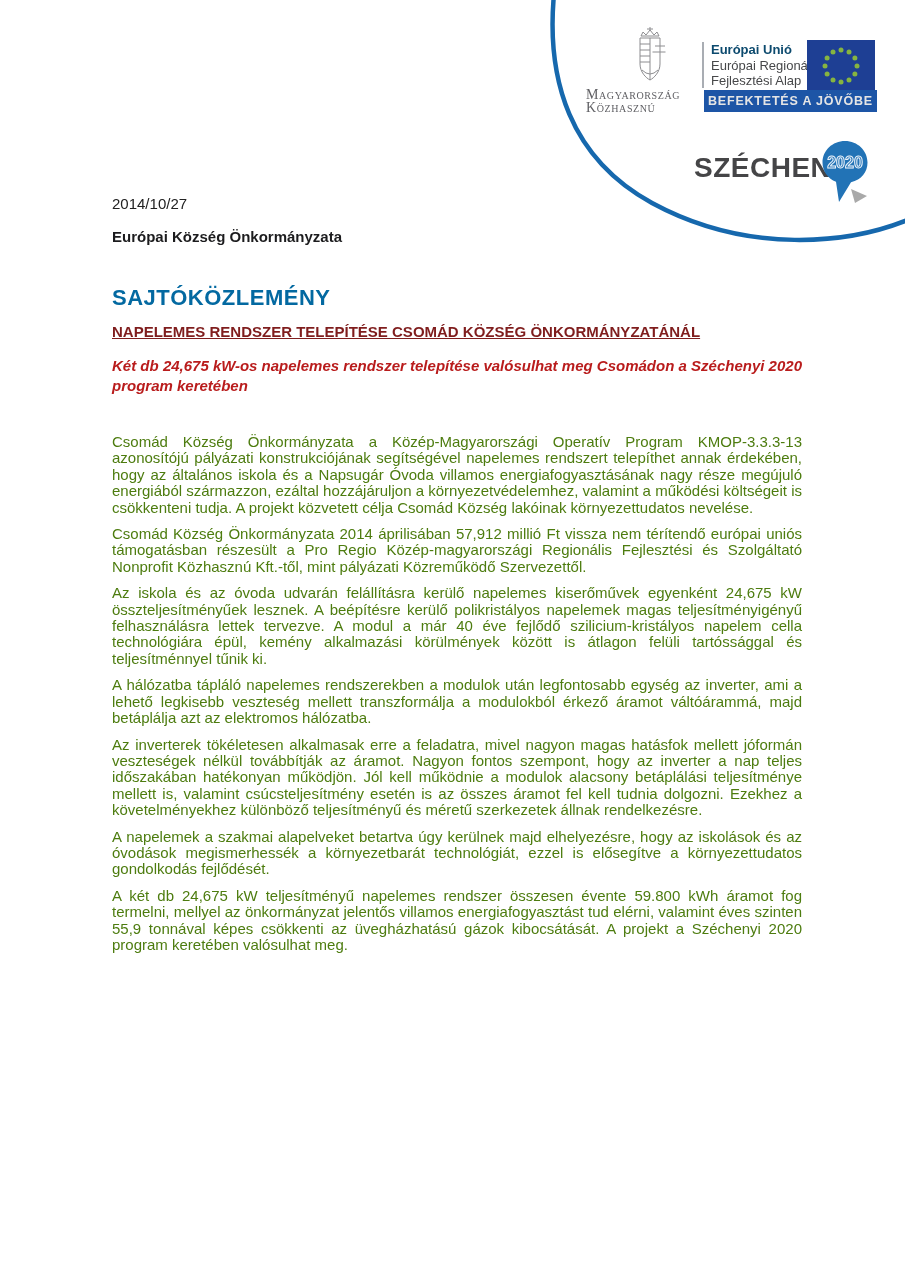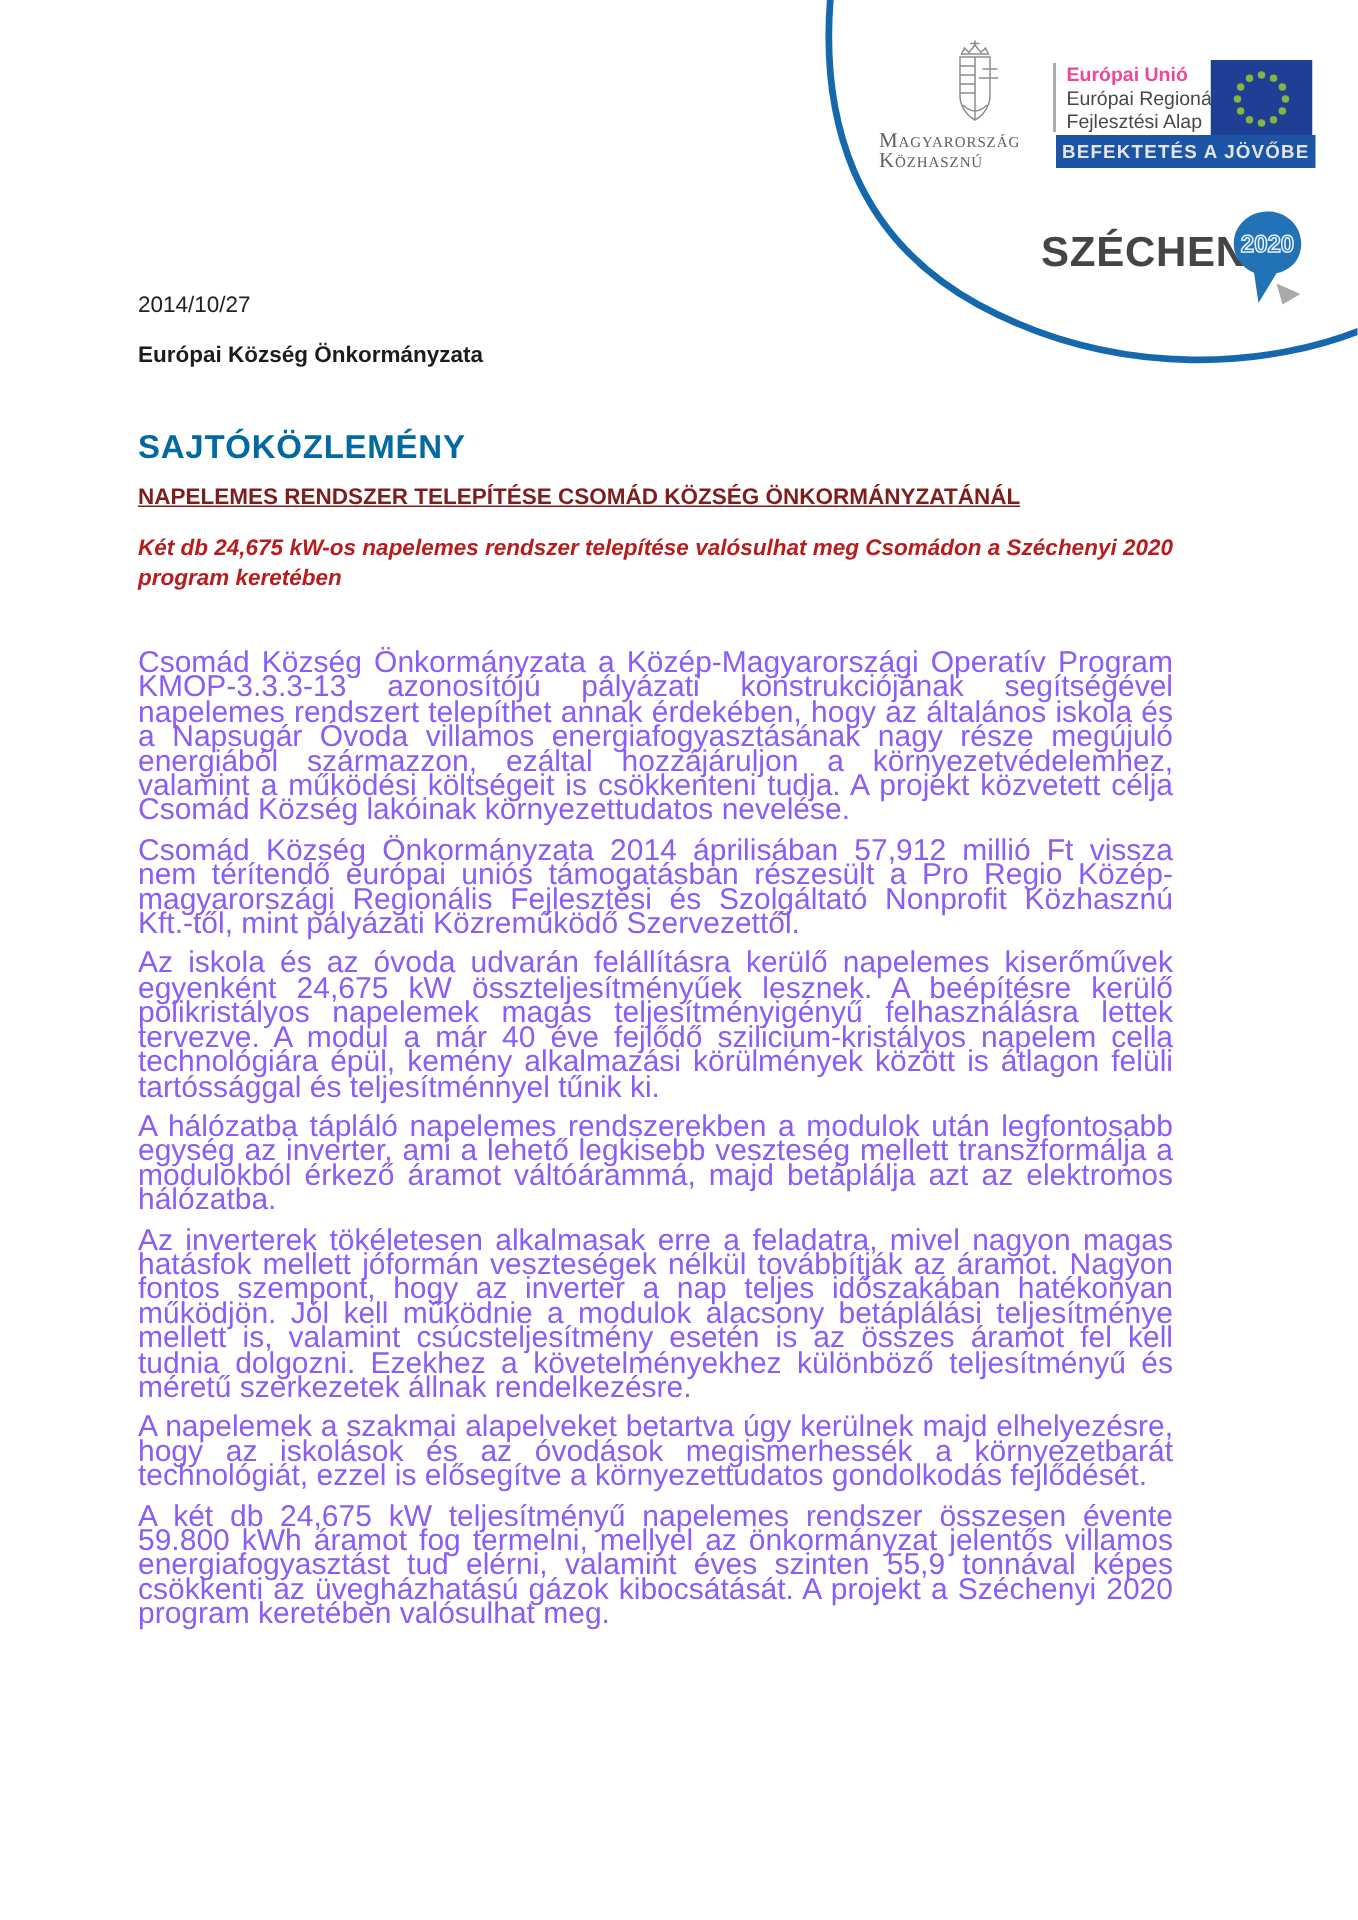--- a/index.html
+++ b/index.html
@@ -18,52 +18,52 @@
     font-family:"Liberation Serif","DejaVu Serif",serif;
     font-variant-caps:small-caps;letter-spacing:.6px;
     font-size:14px;line-height:13px;color:#5f5f63;
   }
   .divider{
     position:absolute;left:702px;top:42px;width:2px;height:46px;background:#a9adb3;
   }
   .eu-text{
     position:absolute;left:711px;top:42px;font-size:13px;line-height:15.5px;color:#47484a;
   }
-  .eu-text .b{font-weight:bold;color:#ec4899;}
+  .eu-text .b{font-weight:bold;color:#0c4a6e;}
   .eu-flag{position:absolute;left:807px;top:40px;}
   .invest-banner{
     position:absolute;left:704px;top:90px;width:173px;height:22px;
     background:#1d55a6;color:#e5e5e5;font-weight:bold;font-size:12.5px;
     letter-spacing:.8px;display:flex;align-items:center;justify-content:center;
   }
   .szechenyi{
     position:absolute;left:694px;top:152px;
     font-size:28px;font-weight:bold;color:#454547;letter-spacing:.5px;
   }
   .pin-svg{position:absolute;left:817px;top:139px;}
   
   .content{
-    position:absolute;left:92px;top:194px;width:690px;
+    position:absolute;left:112px;top:194px;width:690px;
   }
   .doc-date{font-size:15px;line-height:19px;margin:0 0 14px 0;color:#222;}
   .doc-org{font-size:15px;line-height:19px;font-weight:bold;margin:0;color:#1c1c1e;}
   .doc-title{
     font-size:22px;line-height:30px;font-weight:bold;color:#0369a1;
     margin:37px 0 0 0;letter-spacing:.5px;
   }
   .doc-subtitle{
     font-size:15px;line-height:19px;font-weight:bold;color:#7f1d1d;margin:9px 0 0 0;text-decoration:underline;
   }
   .doc-lead{
     font-size:15px;line-height:20px;font-weight:bold;color:#b91c1c;
     margin:15px 0 0 0;text-align:justify;font-style:italic;
   }
   .paragraphs{margin-top:38px;}
   .paragraphs p{
-    font-size:20px;line-height:16.4px;margin:0 0 10px 0;text-align:justify;color:#8b5cf6;
+    font-size:15px;line-height:16.4px;margin:0 0 10px 0;text-align:justify;color:#4d7c0f;
   }
 </style>
 </head>
 <body>
 
 <svg class="curve-svg" width="905" height="275" viewBox="0 0 905 275">
   <path d="M 554 -6 C 546 80 570 158 652 203 C 748 255 850 244 910 219" fill="none" stroke="#1668ad" stroke-width="4.5" stroke-linecap="round"></path>
 </svg>
 
 <div class="gov-block">

